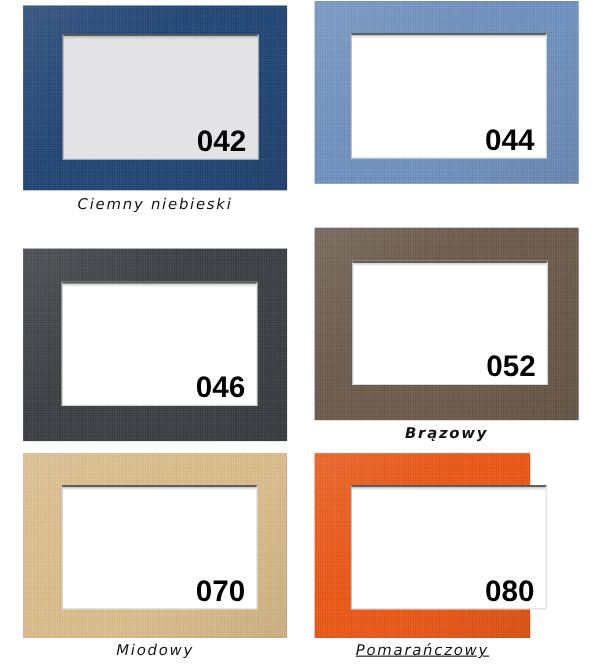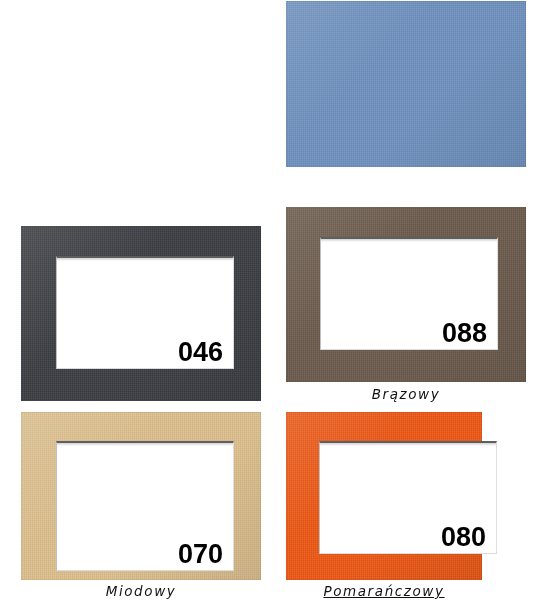--- a/index.html
+++ b/index.html
@@ -95,45 +95,57 @@
     letter-spacing: 1.6px;
     color: #111111;
     white-space: nowrap;
   }
 </style>
 </head>
 <body>
 
 <div id="sheet">
 
+  <div class="swatch-cell" style="left:21px; top:5px; width:240px; height:195px;">
+    <div class="mat" style="height:168px; background-color:#1f4475;"></div>
+    <div class="window" style="left:36px; top:26px; width:178px; height:114px; background:#e3e3e5;">
+      <div class="bevel-sheen"></div>
+      <span class="code">042</span>
+    </div>
+    <div class="caption" style="top:173px;">Ciemny niebieski</div>
+  </div>
 
   <div class="swatch-cell" style="left:286px; top:1px; width:240px; height:199px;">
     <div class="mat" style="height:166px; background-color:#6e91bf;"></div>
+    <div class="window" style="left:33px; top:29px; width:178px; height:114px; background:#ffffff;">
+      <div class="bevel-sheen"></div>
+      <span class="code">044</span>
+    </div>
   </div>
 
   <div class="swatch-cell" style="left:21px; top:207px; width:240px; height:200px;margin-top:19px;">
     <div class="mat" style="height:175px; background-color:#3b3d42;"></div>
     <div class="window" style="left:35px; top:30px; width:178px; height:113px; background:#ffffff;">
       <div class="bevel-sheen"></div>
       <span class="code">046</span>
     </div>
   </div>
 
   <div class="swatch-cell" style="left:286px; top:207px; width:240px; height:200px;">
     <div class="mat" style="height:175px; background-color:#6b5a4c;"></div>
     <div class="window" style="left:34px; top:30px; width:178px; height:113px; background:#ffffff;">
       <div class="bevel-sheen"></div>
-      <span class="code">088</span>
+      <span class="code">052</span>
     </div>
-    <div class="caption" style="top:179px;">Brązowy</div>
+    <div class="caption" style="top:179px;font-weight:bold;">Brązowy</div>
   </div>
 
   <div class="swatch-cell" style="left:21px; top:412px; width:240px; height:195px;">
     <div class="mat" style="height:168px; background-color:#ddbf8c;"></div>
-    <div class="window" style="left:35px; top:29px; width:178px; height:130px; background:#ffffff;text-align:center;">
+    <div class="window" style="left:35px; top:29px; width:178px; height:113px; background:#ffffff;text-align:center;">
       <div class="bevel-sheen"></div>
       <span class="code">070</span>
     </div>
     <div class="caption" style="top:171px;font-style:italic;">Miodowy</div>
   </div>
 
   <div class="swatch-cell" style="left:286px; top:412px; width:196px; height:195px;">
     <div class="mat" style="height:168px; background-color:#ec5714;"></div>
     <div class="window" style="left:33px; top:29px; width:178px; height:113px; background:#ffffff;">
       <div class="bevel-sheen"></div>

